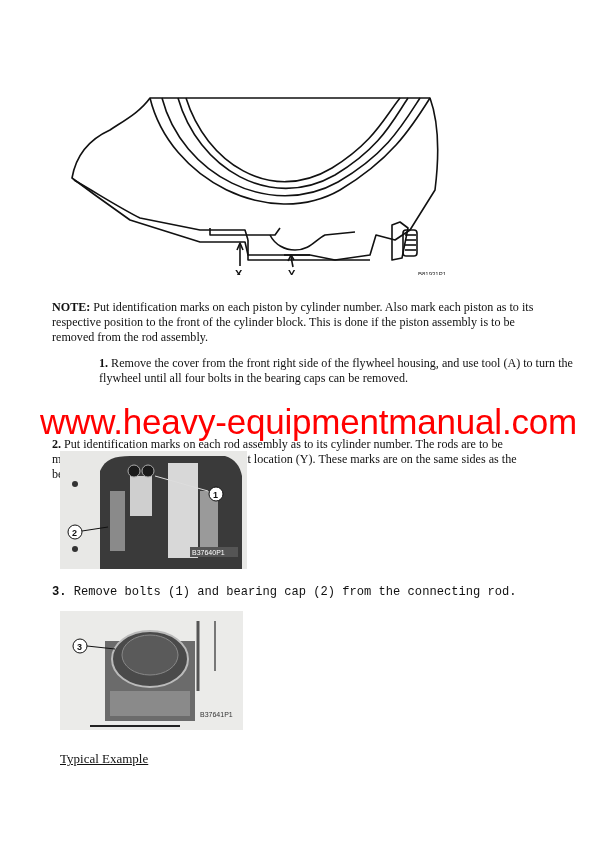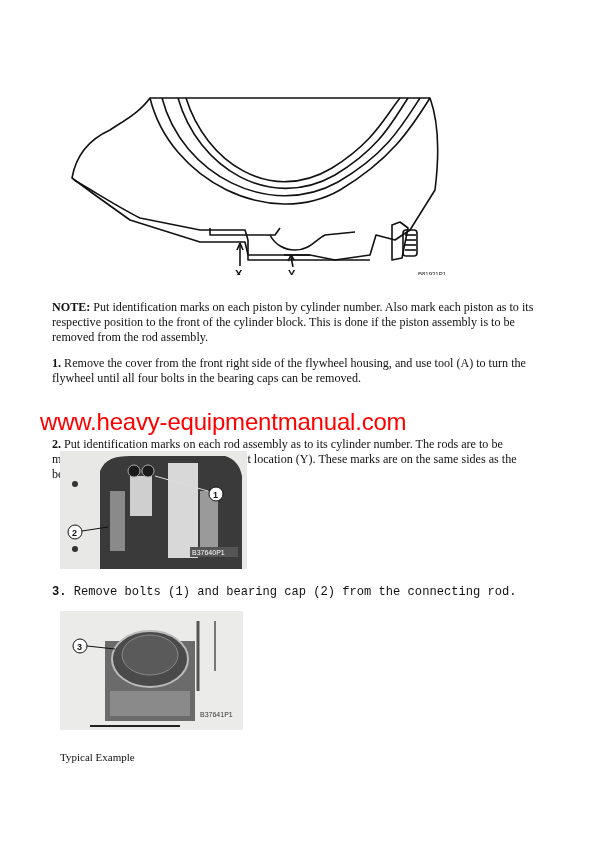--- a/index.html
+++ b/index.html
@@ -6,22 +6,22 @@
     body { width: 600px; height: 849px; position: relative; overflow: hidden;
            font-family: "Liberation Serif", "DejaVu Serif", serif; color: #111; }
     .abs { position: absolute; }
     .diagram { left: 70px; top: 60px; width: 400px; height: 215px; }
     .diagram svg { width: 100%; height: 100%; display: block; }
     .para { left: 52px; width: 490px; font-size: 12.1px; line-height: 15.2px; }
     .para b { font-weight: bold; }
     .photo { background: #e9e9e7; overflow: hidden; }
     .photo svg { width: 100%; height: 100%; display: block; }
     .watermark { left: 40px; top: 399px; width: 530px; font-family: "Liberation Sans", "DejaVu Sans", sans-serif;
-                 font-size: 24px; color: #ff0000; letter-spacing: -0.2px; white-space: nowrap; line-height: 46px; }
-    .caption { left: 60px; top: 751px; font-size: 11px; }
+                 font-size: 35px; color: #ff0000; letter-spacing: -0.2px; white-space: nowrap; line-height: 46px; text-align: right; }
+    .caption { left: 60px; top: 751px; font-size: 13px; text-decoration: underline; }
   </style>
 </head>
 <body>
 
 <div class="abs diagram">
   <svg viewBox="0 0 400 215" xmlns="http://www.w3.org/2000/svg">
     <g fill="none" stroke="#111" stroke-width="1.6" stroke-linejoin="round">
 
       <path d="M2,118 C6,95 18,80 40,70 C55,60 70,52 80,38 L360,38 C368,60 370,90 365,130 L340,170 L325,180 L306,175 L300,195 L265,200 L240,195 L178,195 L175,182 L130,182 L60,160 L25,135 Z"></path>
 
@@ -52,21 +52,21 @@
     <text x="165" y="218" font-family="Liberation Sans, sans-serif" font-size="11" font-weight="bold" fill="#111">X</text>
     <text x="218" y="218" font-family="Liberation Sans, sans-serif" font-size="11" font-weight="bold" fill="#111">Y</text>
     <text x="348" y="216" font-family="Liberation Sans, sans-serif" font-size="6" fill="#222">B81931P1</text>
   </svg>
 </div>
 
 <div class="abs para" style="top:300px;">
   <b>NOTE:</b><span> Put identification marks on each piston by cylinder number. Also mark each piston as to its respective position to the front of the cylinder block. This is done if the piston assembly is to be removed from the rod assembly.</span>
 </div>
 
-<div class="abs para" style="top:356px;">
+<div class="abs para" style="top:356px;margin-left:47px;">
   <b>1.</b><span> Remove the cover from the front right side of the flywheel housing, and use tool (A) to turn the flywheel until all four bolts in the bearing caps can be removed.</span>
 </div>
 
 <div class="abs para" style="top:395px;margin-top:42px;">
   <b>2.</b><span> Put identification marks on each rod assembly as to its cylinder number. The rods are to be marked at location (X) and the rod cap at location (Y). These marks are on the same sides as the bearing tab slots.</span>
 </div>
 
 <div class="abs watermark">www.heavy-equipmentmanual.com</div>
 
 <div class="abs photo" style="left:60px; top:451px; width:187px; height:118px;">

